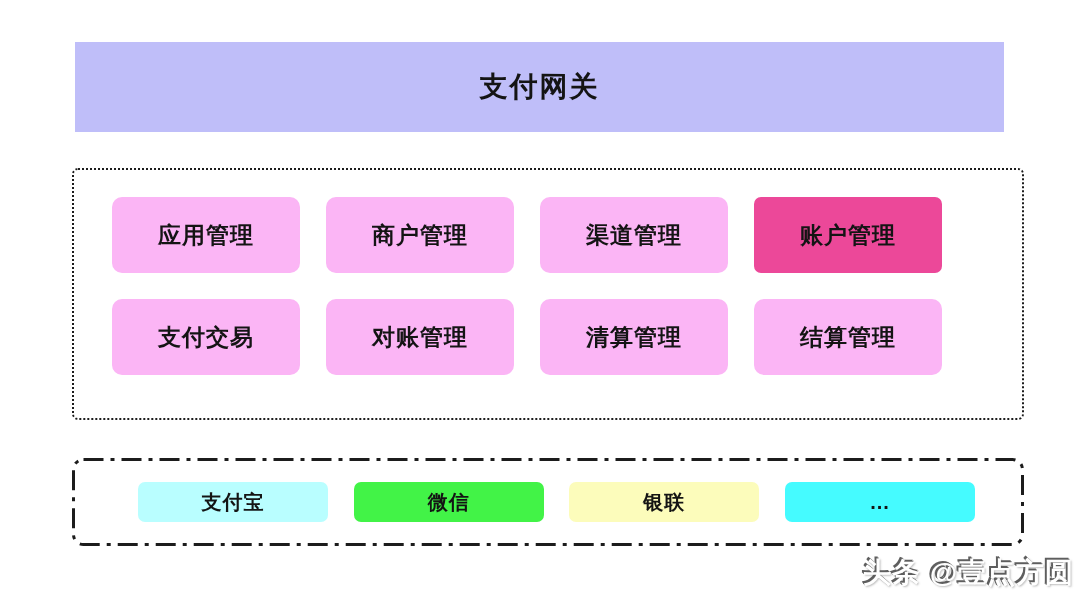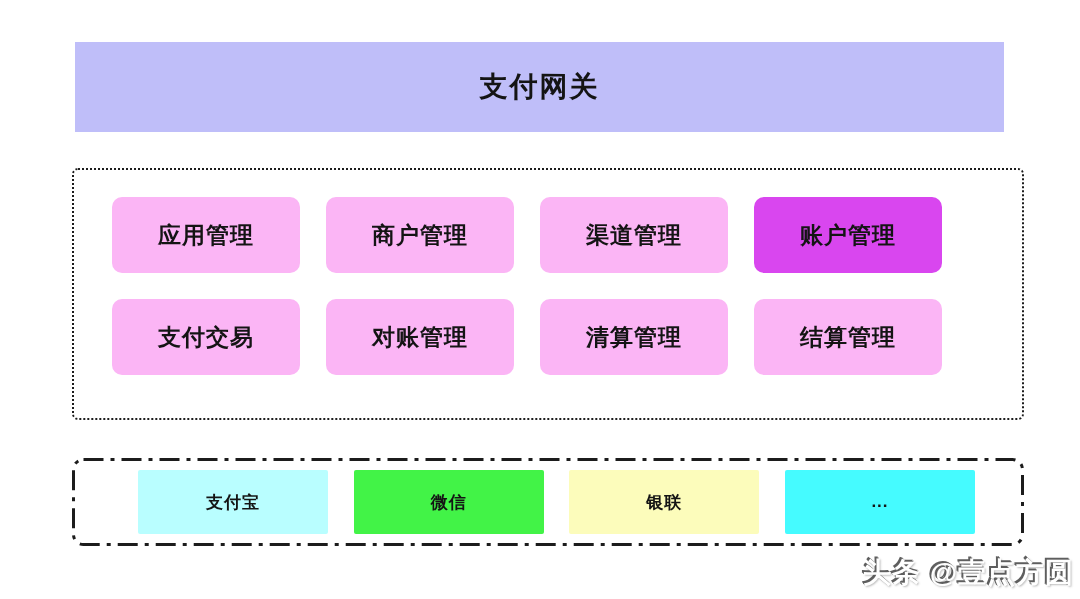--- a/index.html
+++ b/index.html
@@ -58,24 +58,24 @@
     pointer-events: none;
   }
   .channels-row {
     position: absolute; left: 0; top: 0;
     width: 100%; height: 100%;
     box-sizing: border-box;
     padding: 0 49px 0 66px;
     display: flex; align-items: center; justify-content: space-between;
   }
   .channel-box {
-    width: 190px; height: 64px;
-    border-radius: 2px;
+    width: 190px; height: 40px;
+    border-radius: 7px;
     display: flex; align-items: center; justify-content: center;
-    font-size: 17px; font-weight: bold;
+    font-size: 20px; font-weight: bold;
     letter-spacing: 1px;
   }
 
   
   .watermark {
     position: absolute;
     right: 6px; top: 554px;
     font-size: 28px; font-weight: bold;
     letter-spacing: 1px;
     color: #ffffff;
@@ -90,21 +90,21 @@
 <body>
 
 <div class="banner" style="background-color: rgb(191, 190, 249);">
   <span>支付网关</span>
 </div>
 
 <div class="modules-container">
   <div class="module-box" style="background-color: rgb(251, 181, 245);">应用管理</div>
   <div class="module-box" style="background-color: rgb(251, 181, 245);">商户管理</div>
   <div class="module-box" style="background-color: rgb(251, 181, 245);">渠道管理</div>
-  <div class="module-box" style="background-color: #d946ef;">账户管理</div>
+  <div class="module-box" style="background-color: #ec4899; border-radius: 7px;">账户管理</div>
   <div class="module-box" style="background-color: rgb(251, 181, 245);">支付交易</div>
   <div class="module-box" style="background-color: rgb(251, 181, 245);">对账管理</div>
   <div class="module-box" style="background-color: rgb(251, 181, 245);">清算管理</div>
   <div class="module-box" style="background-color: rgb(251, 181, 245);">结算管理</div>
 </div>
 
 <div class="channels-container">
   <svg class="channels-border" width="952" height="88" viewBox="0 0 952 88">
     <rect x="1.5" y="1.5" width="949" height="85" rx="10" ry="10" fill="none" stroke="#1c1c1c" stroke-width="3" stroke-dasharray="20,7,4,7"></rect>
   </svg>

